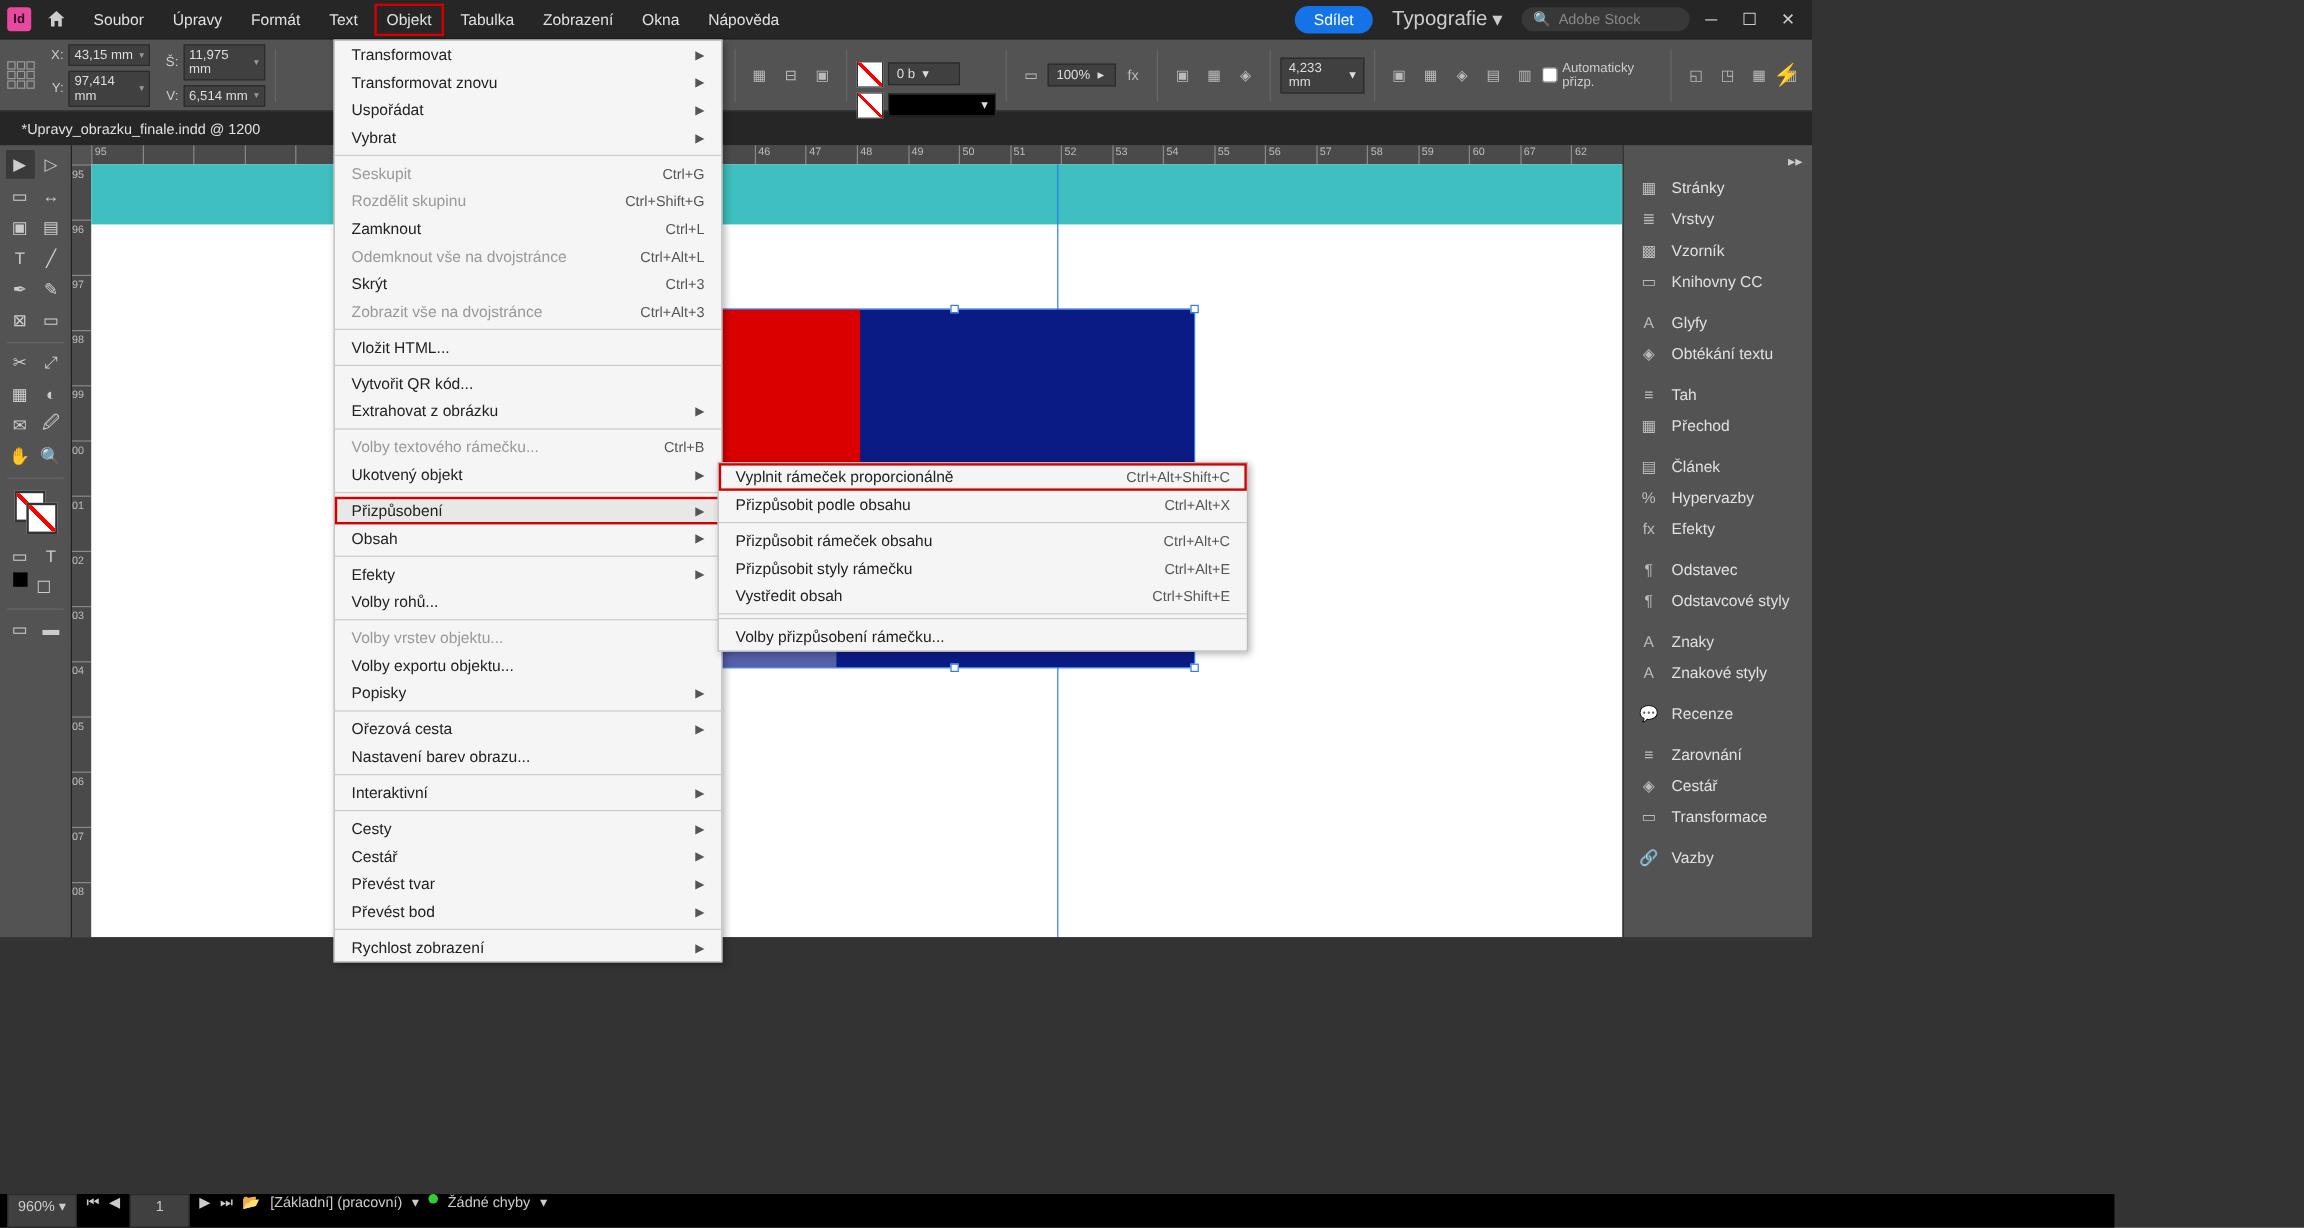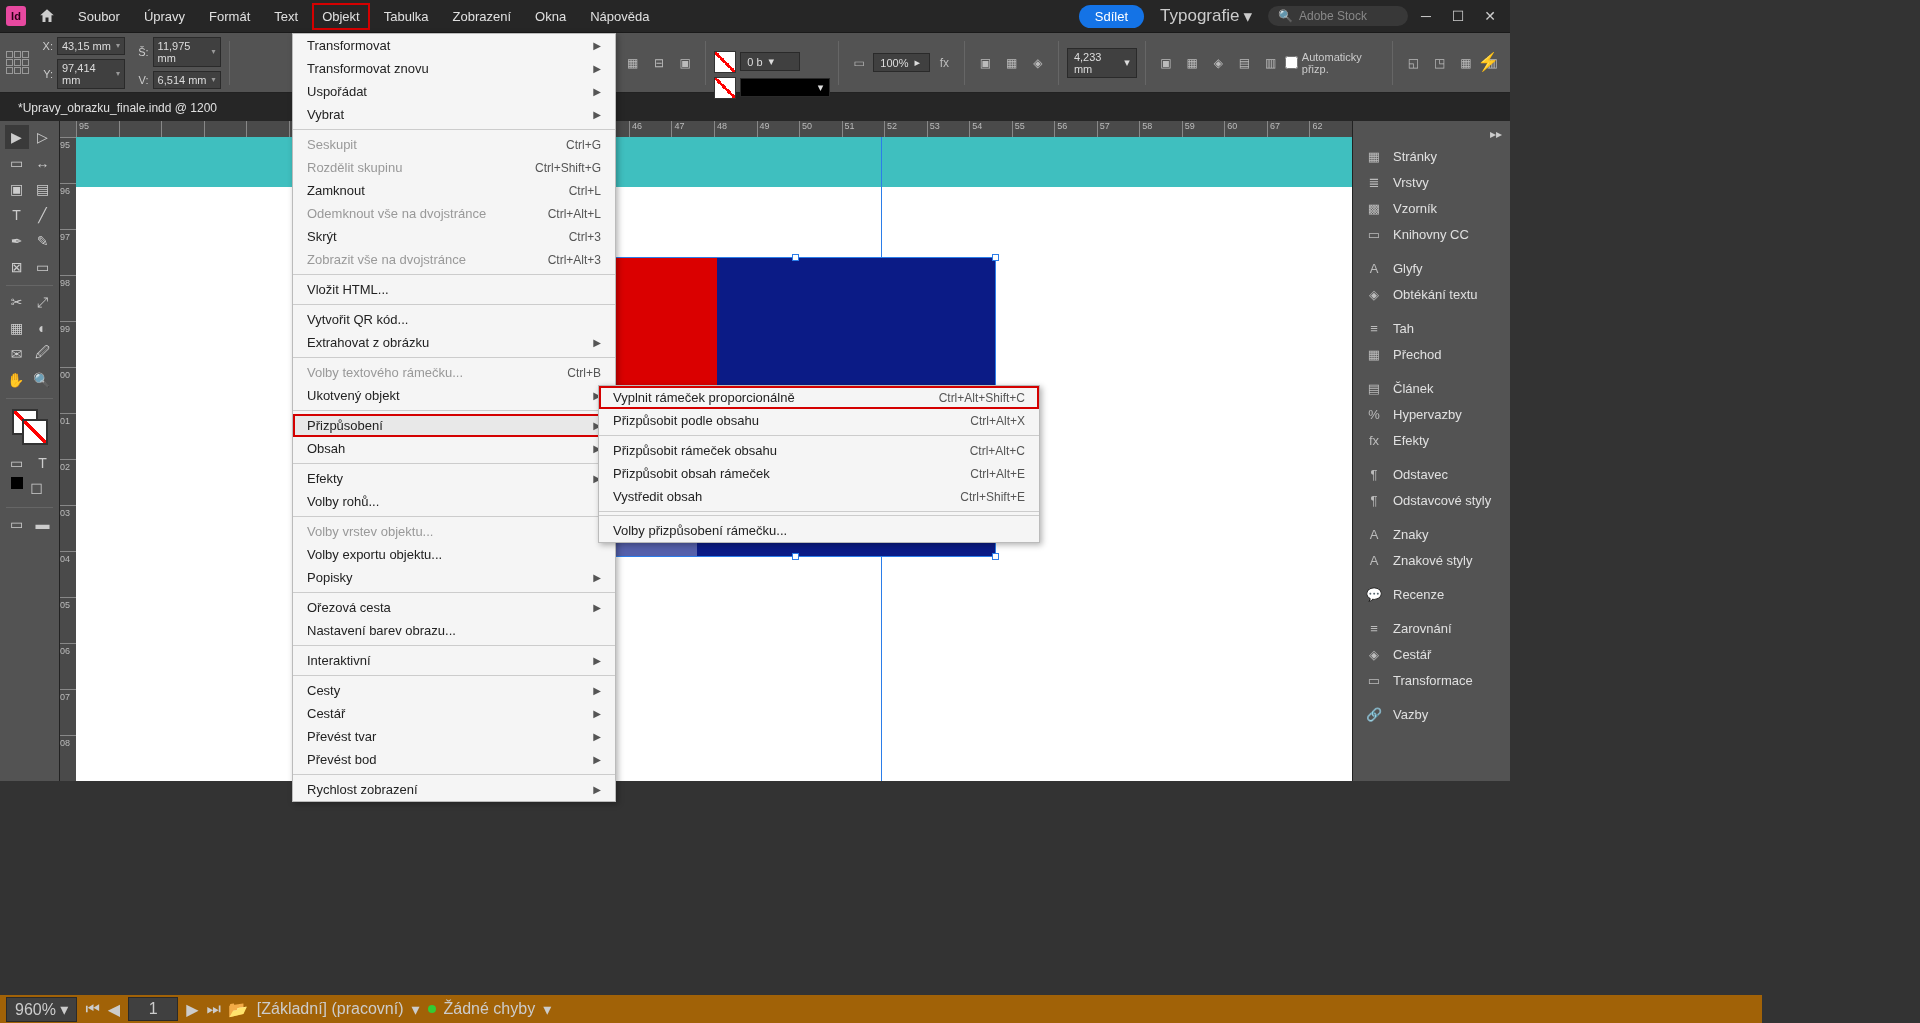--- a/index.html
+++ b/index.html
@@ -74,32 +74,32 @@
 
 .menu-panel { position: absolute; background: #f5f5f5; border: 1px solid #bbb; box-shadow: 2px 2px 6px rgba(0,0,0,.3); color: #222; font-size: 13px; z-index: 100; }
 .menu-panel .mitem { display: flex; align-items: center; padding: 4px 14px; white-space: nowrap; }
 .menu-panel .mitem .lbl { flex: 1; }
 .menu-panel .mitem .shortcut { color: #555; font-size: 12px; margin-left: 40px; }
 .menu-panel .mitem .arrow { color: #555; margin-left: 40px; font-size: 10px; }
 .menu-panel .mitem.disabled { color: #999; }
 .menu-panel .mitem.hover { background: #e8e8e8; }
 .menu-panel .mitem.highlight { border: 2px solid #d40000; padding: 2px 12px; }
 .menu-panel .msep { height: 1px; background: #ccc; margin: 3px 0; }
-.menu1 { top: 33px; left: 292px; width: 324px; }
+.menu1 { top: 33px; left: 278px; width: 324px; }
 .menu2 { top: 385px; left: 598px; width: 442px; }
 
 
 .rightdock { width: 158px; background: #535353; border-left: 1px solid #222; display: flex; flex-direction: column; padding-top: 4px; }
 .rightdock .chev-row { display:flex; justify-content:flex-end; padding: 2px 8px; color:#ccc; }
 .rightdock .panel-item { display: flex; align-items: center; gap: 10px; padding: 5px 12px; color: #e0e0e0; font-size: 13px; }
 .rightdock .panel-item .pic { width: 18px; height: 16px; display:flex; align-items:center; justify-content:center; color:#bbb; }
 .rightdock .group-sep { height: 8px; }
 
 
-.statusbar { position: absolute; bottom: 0; left: 0; right: 158px; height: 28px; background: #a16207; display: flex; align-items: center; padding: 0 6px; color: #ccc; font-size: 16px; gap: 8px; }
+.statusbar { position: absolute; bottom: 0; left: 0; right: 158px; height: 28px; background: #000000; display: flex; padding: 0 6px; color: #ccc; font-size: 12px; gap: 8px; }
 .statusbar .zoom { background: #404040; border:1px solid #2a2a2a; padding: 2px 8px; }
 .statusbar .dot-green { width:8px;height:8px;border-radius:50%;background:#3c3; }
 </style>
 </head>
 <body>
 
 <div class="menubar">
   <div class="id-logo">Id</div>
   <div class="home-icon">
     <svg width="18" height="18" viewBox="0 0 24 24" fill="#ccc">
@@ -615,21 +615,21 @@
     <div class="mitem">
       <span class="lbl">Přizpůsobit podle obsahu</span>
       <span class="shortcut">Ctrl+Alt+X</span>
     </div>
     <div class="msep"></div>
     <div class="mitem">
       <span class="lbl">Přizpůsobit rámeček obsahu</span>
       <span class="shortcut">Ctrl+Alt+C</span>
     </div>
     <div class="mitem">
-      <span class="lbl">Přizpůsobit obsah rámeček</span>
+      <span class="lbl">Přizpůsobit styly rámečku</span>
       <span class="shortcut">Ctrl+Alt+E</span>
     </div>
     <div class="mitem">
       <span class="lbl">Vystředit obsah</span>
       <span class="shortcut">Ctrl+Shift+E</span>
     </div>
     <div class="msep"></div>
     <div class="msep"></div>
     <div class="mitem">
       <span class="lbl">Volby přizpůsobení rámečku...</span>

